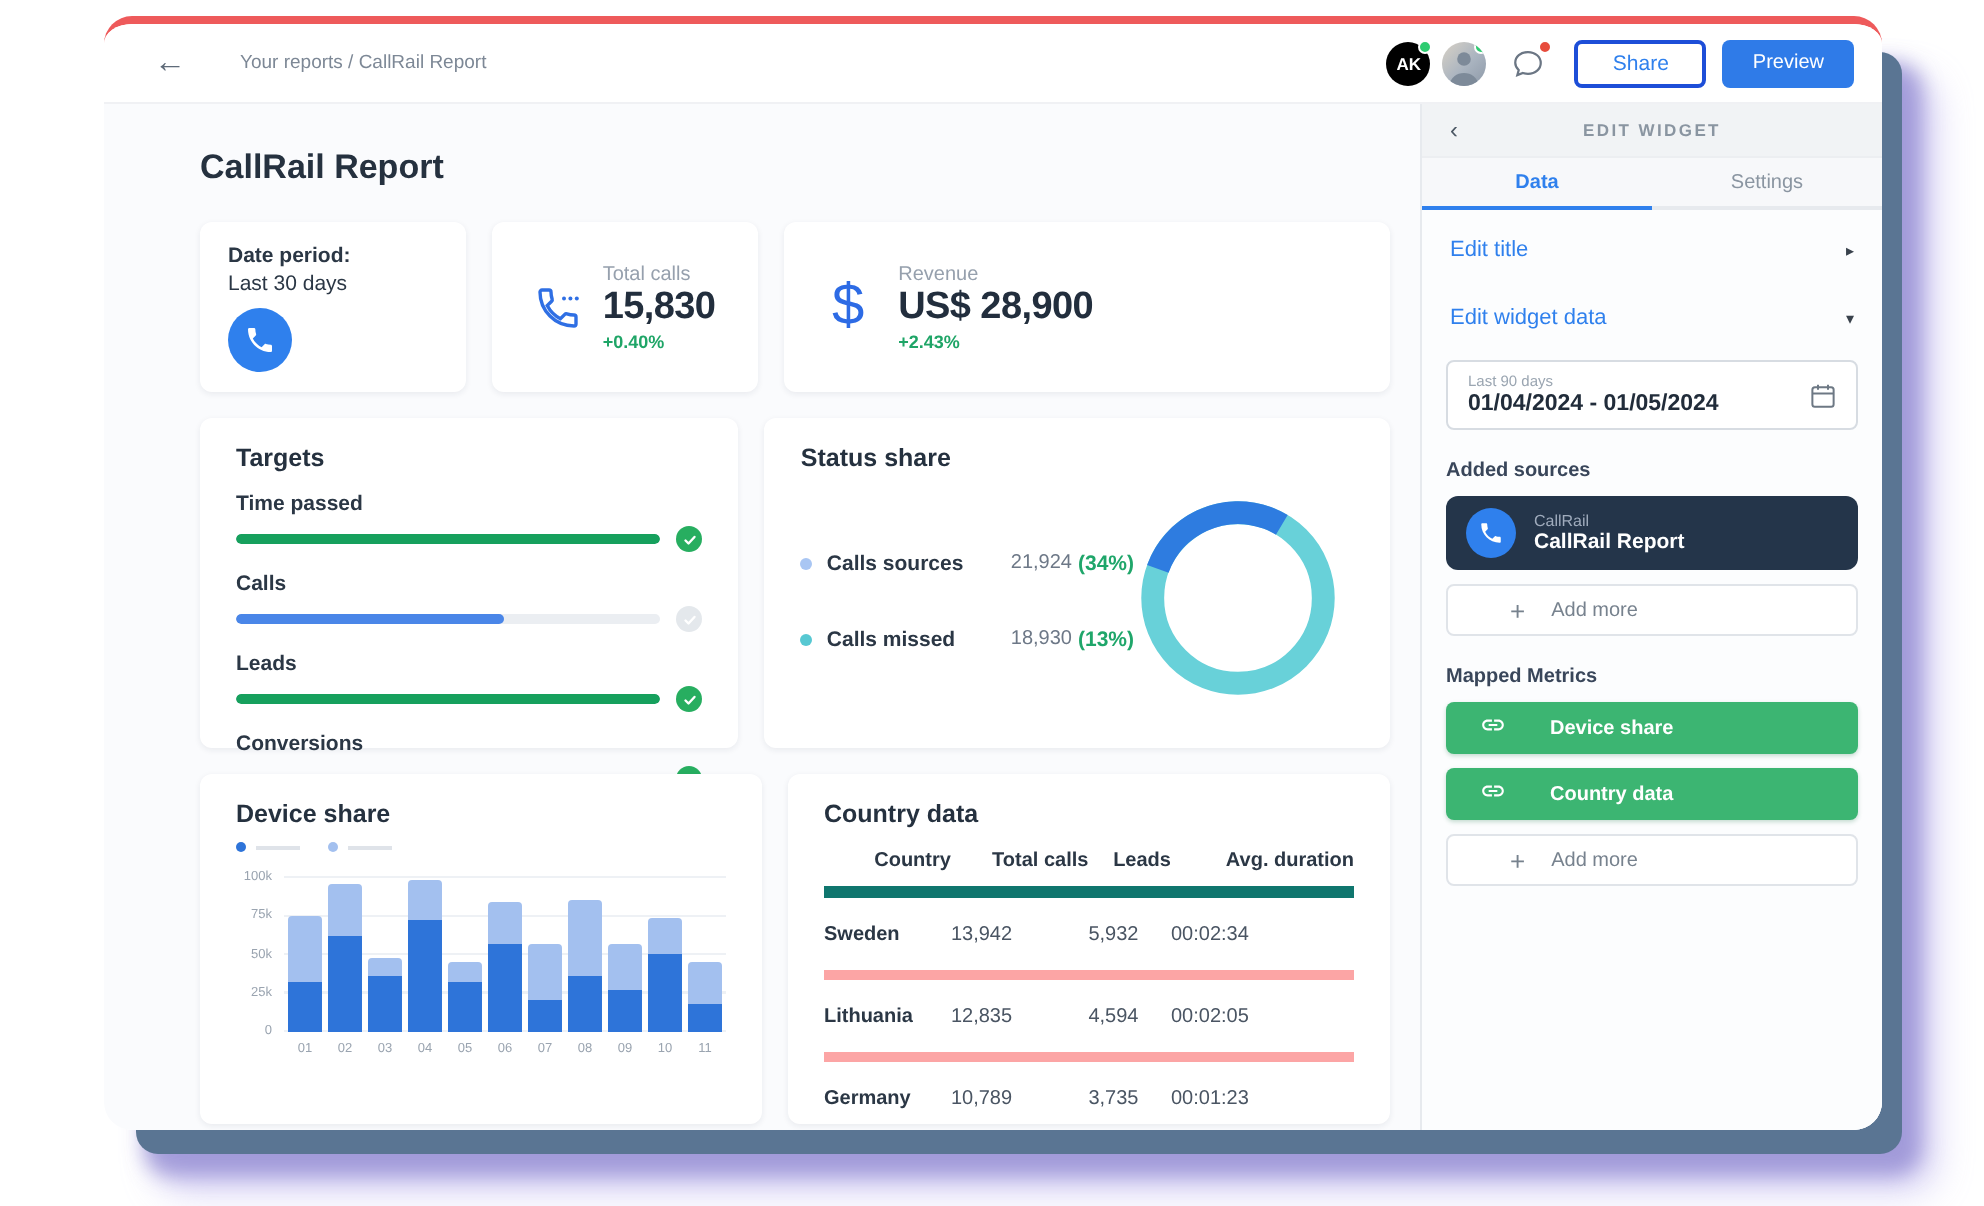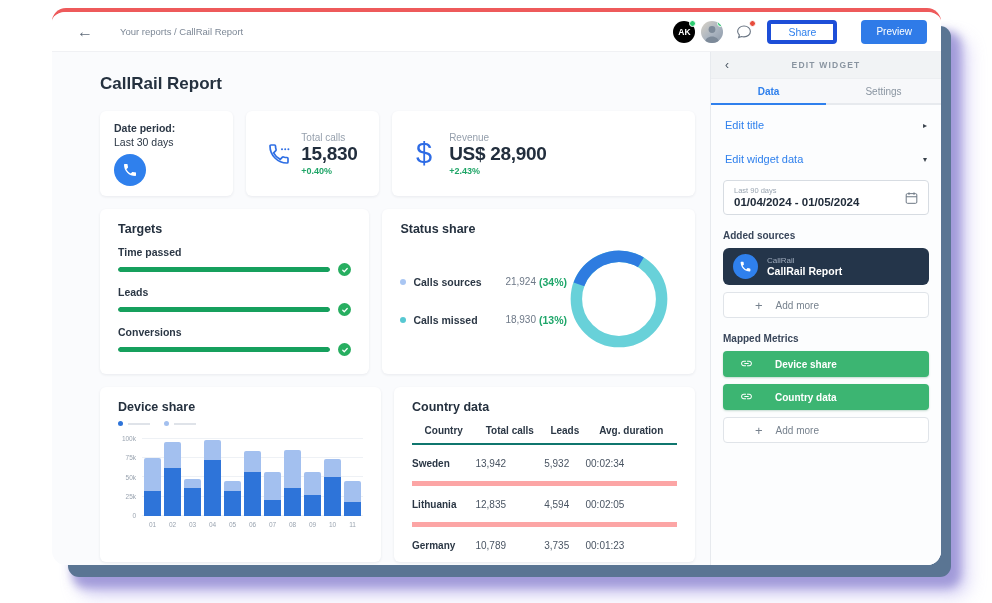--- a/index.html
+++ b/index.html
@@ -18,22 +18,22 @@
   .breadcrumb { font-size:9.5px; color:#7d8896; margin-left:14px; flex:1; }
   .avatar { width:22px; height:22px; border-radius:50%; position:relative; margin-left:6px; }
   .avatar .dot { position:absolute; top:-1px; right:-1px; width:7px; height:7px; border-radius:50%;
     background:#2ecc71; border:1.5px solid #fff; }
   .avatar.ak { background:#000000; color:#fff; font-size:8.5px; font-weight:bold;
     display:flex; align-items:center; justify-content:center; }
   .avatar.photo { background:linear-gradient(135deg,#d9d2c6 0%,#aab4c0 55%,#8d99a8 100%); overflow:hidden; }
   .chat-wrap { position:relative; margin:0 12px 0 10px; width:22px; height:22px; display:flex; align-items:center; justify-content:center; }
   .chat-wrap .dot { position:absolute; top:-1px; right:-1px; width:7px; height:7px; border-radius:50%;
     background:#e74c3c; border:1.5px solid #fff; }
-  .btn-share { height:24px; padding:0 17px; border:4px solid #1d4ed8; color:#2f80ed; border-radius:4px;
-    font-size:10.5px; background:#fff; cursor:pointer; margin-right:24px; font-family:inherit; }
+  .btn-share { height:24px; padding:0 17px; border:2px solid #1d4ed8; color:#2f80ed; border-radius:4px;
+    font-size:10.5px; background:#fff; cursor:pointer; margin-right:8px; font-family:inherit; }
   .btn-preview { height:24px; padding:0 15px; background:#2f7be8; color:#fff; border:none; border-radius:4px;
     font-size:10px; cursor:pointer; font-family:inherit; }
 
   
   .app-body { flex:1; display:flex; min-height:0; }
   .main { flex:1; background:#fafbfd; padding:14px 15px 0 48px; overflow:hidden; }
   .panel { width:231px; min-width:231px; border-left:1px solid #e7eaee; background:#fcfdfe; display:flex; flex-direction:column; }
 
   .report-title { font-size:17px; font-weight:bold; color:#25313f; margin:8px 0 17px; }
   .cards-row { display:flex; gap:13px; }
@@ -87,22 +87,22 @@
   .yaxis span { position:absolute; right:2px; font-size:6.5px; color:#9aa4b0; }
   .bars { position:absolute; left:2px; right:2px; bottom:0; top:0; display:flex;
     justify-content:space-between; align-items:flex-end; }
   .bcol { width:17px; display:flex; flex-direction:column; justify-content:flex-end; }
   .seg-top { border-radius:2px 2px 0 0; }
   .xlabels { display:flex; justify-content:space-between; padding:0 2px; margin-top:5px; }
   .xlabels span { width:17px; text-align:center; font-size:6.5px; color:#9aa4b0; }
 
   .country-card { flex:1; padding:13px 18px 6px; height:175px; }
   table.ctable { width:100%; border-collapse:collapse; margin-top:7px; }
-  .ctable th { font-size:10px; font-weight:bold; color:#2b3745; text-align:center; padding:4px 0 7px;
-    border-bottom:2px solid #0f766e; }
+  .ctable th { font-size:10px; font-weight:bold; color:#2b3745; text-align:right; padding:4px 0 7px;
+    border-bottom:6px solid #0f766e; }
   .ctable td { font-size:10px; color:#4a5563; padding:12.5px 0; border-bottom:5px solid #fca5a5; }
   .ctable tr:last-child td { border-bottom:none; }
   .ctable td.cname { font-weight:bold; color:#2b3745; }
 
   
   .panel-strip { height:27px; min-height:27px; background:#f1f3f5; display:flex; align-items:center;
     justify-content:center; position:relative; border-bottom:1px solid #eceef1; }
   .panel-strip .chev { position:absolute; left:14px; color:#4a5663; font-size:12px; cursor:pointer; }
   .panel-title { font-size:8.5px; font-weight:bold; letter-spacing:1.2px; color:#8a95a1; }
   .panel-tabs { height:26px; min-height:26px; display:flex; background:#f7f8fa; border-bottom:2px solid #e7eaee; }
@@ -213,20 +213,33 @@
                     <div class="tfill" style="width: 100%; background: rgb(22, 160, 93);"></div>
                   </div>
                   <span class="ticon done">
                     <svg width="8" height="8" viewBox="0 0 16 16">
                       <path d="M3.5 8.5l3 3 6-6.5" fill="none" stroke="#fff" stroke-width="2.4" stroke-linecap="round" stroke-linejoin="round"></path>
                     </svg>
                   </span>
                 </div>
               </div>
               <div class="trow">
+                <div class="tlabel">Calls</div>
+                <div class="tline">
+                  <div class="ttrack">
+                    <div class="tfill" style="width: 63%; background: rgb(74, 134, 232);"></div>
+                  </div>
+                  <span class="ticon pending">
+                    <svg width="8" height="8" viewBox="0 0 16 16">
+                      <path d="M3.5 8.5l3 3 6-6.5" fill="none" stroke="#fff" stroke-width="2.4" stroke-linecap="round" stroke-linejoin="round"></path>
+                    </svg>
+                  </span>
+                </div>
+              </div>
+              <div class="trow">
                 <div class="tlabel">Leads</div>
                 <div class="tline">
                   <div class="ttrack">
                     <div class="tfill" style="width: 100%; background: rgb(22, 160, 93);"></div>
                   </div>
                   <span class="ticon done">
                     <svg width="8" height="8" viewBox="0 0 16 16">
                       <path d="M3.5 8.5l3 3 6-6.5" fill="none" stroke="#fff" stroke-width="2.4" stroke-linecap="round" stroke-linejoin="round"></path>
                     </svg>
                   </span>

